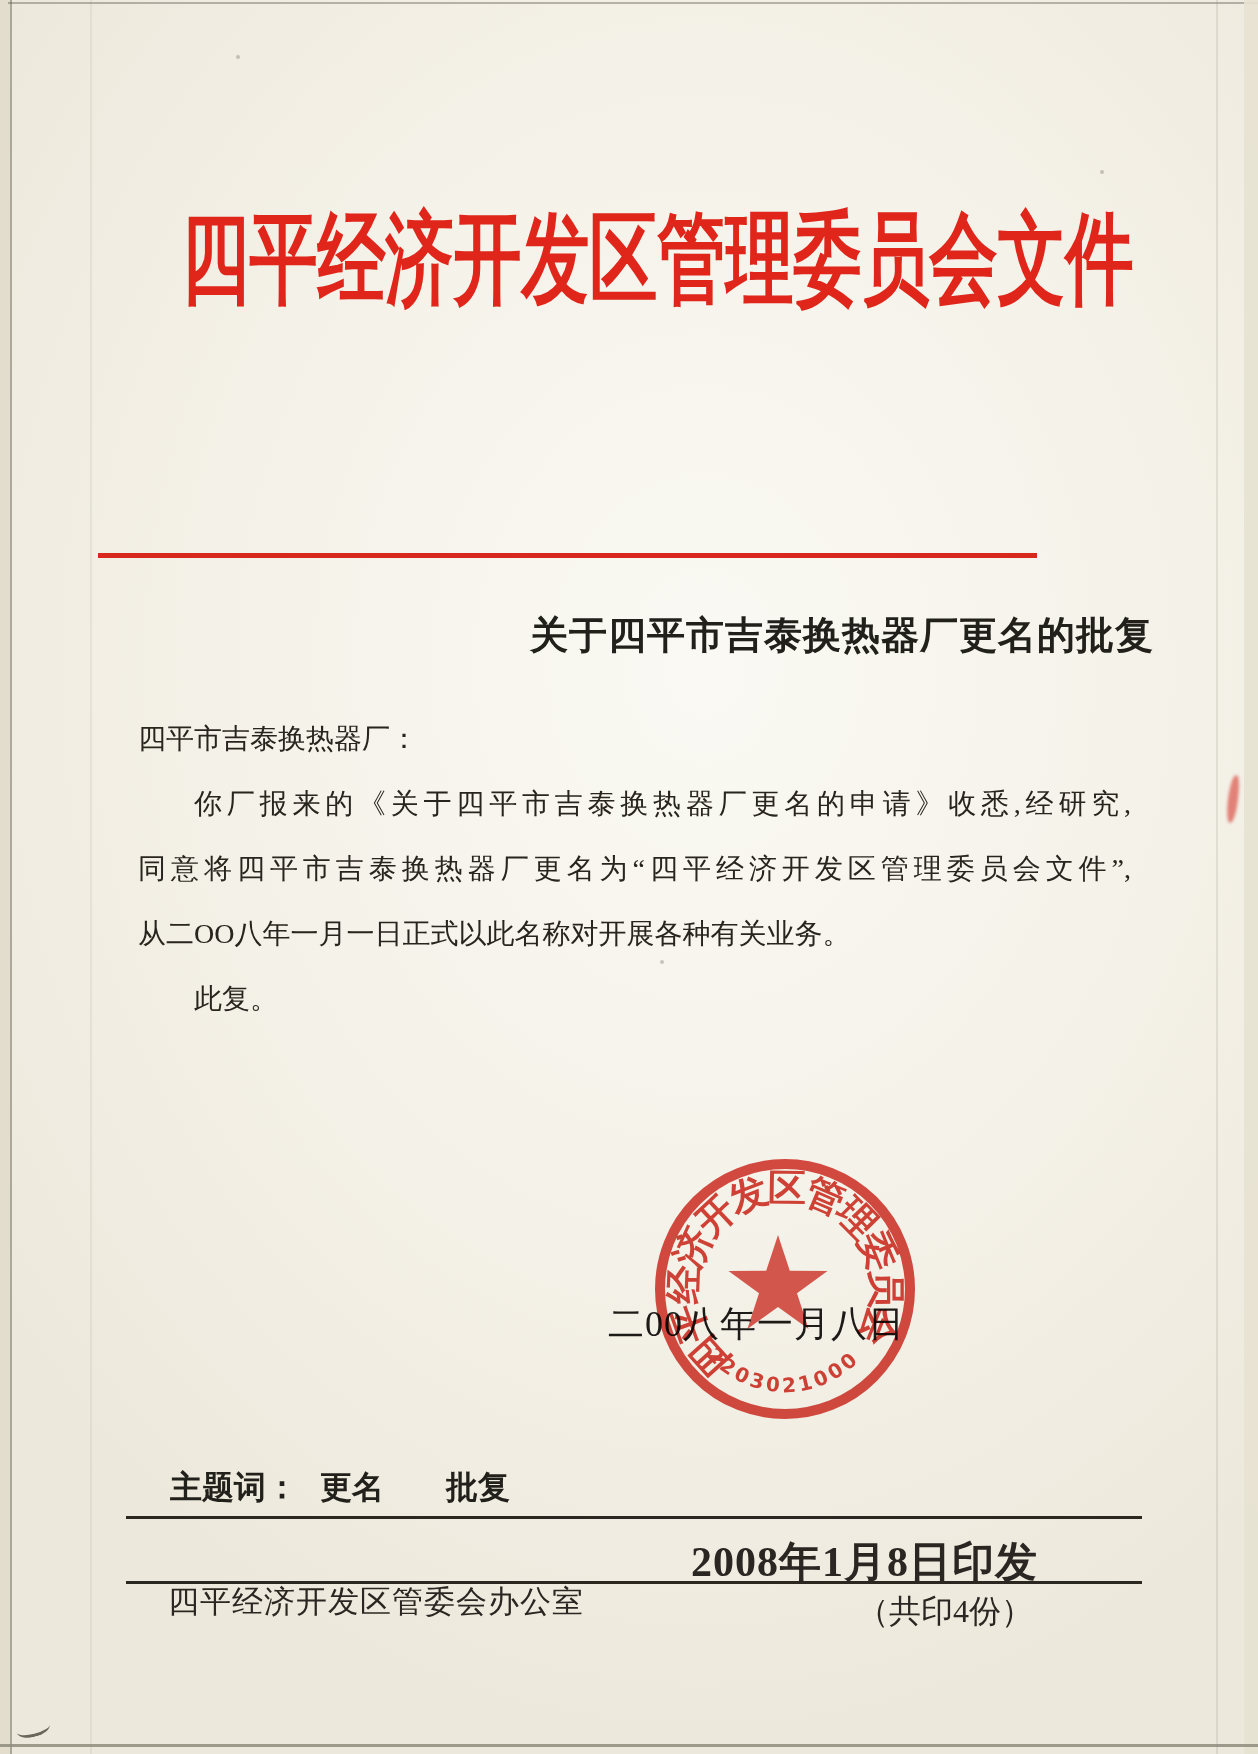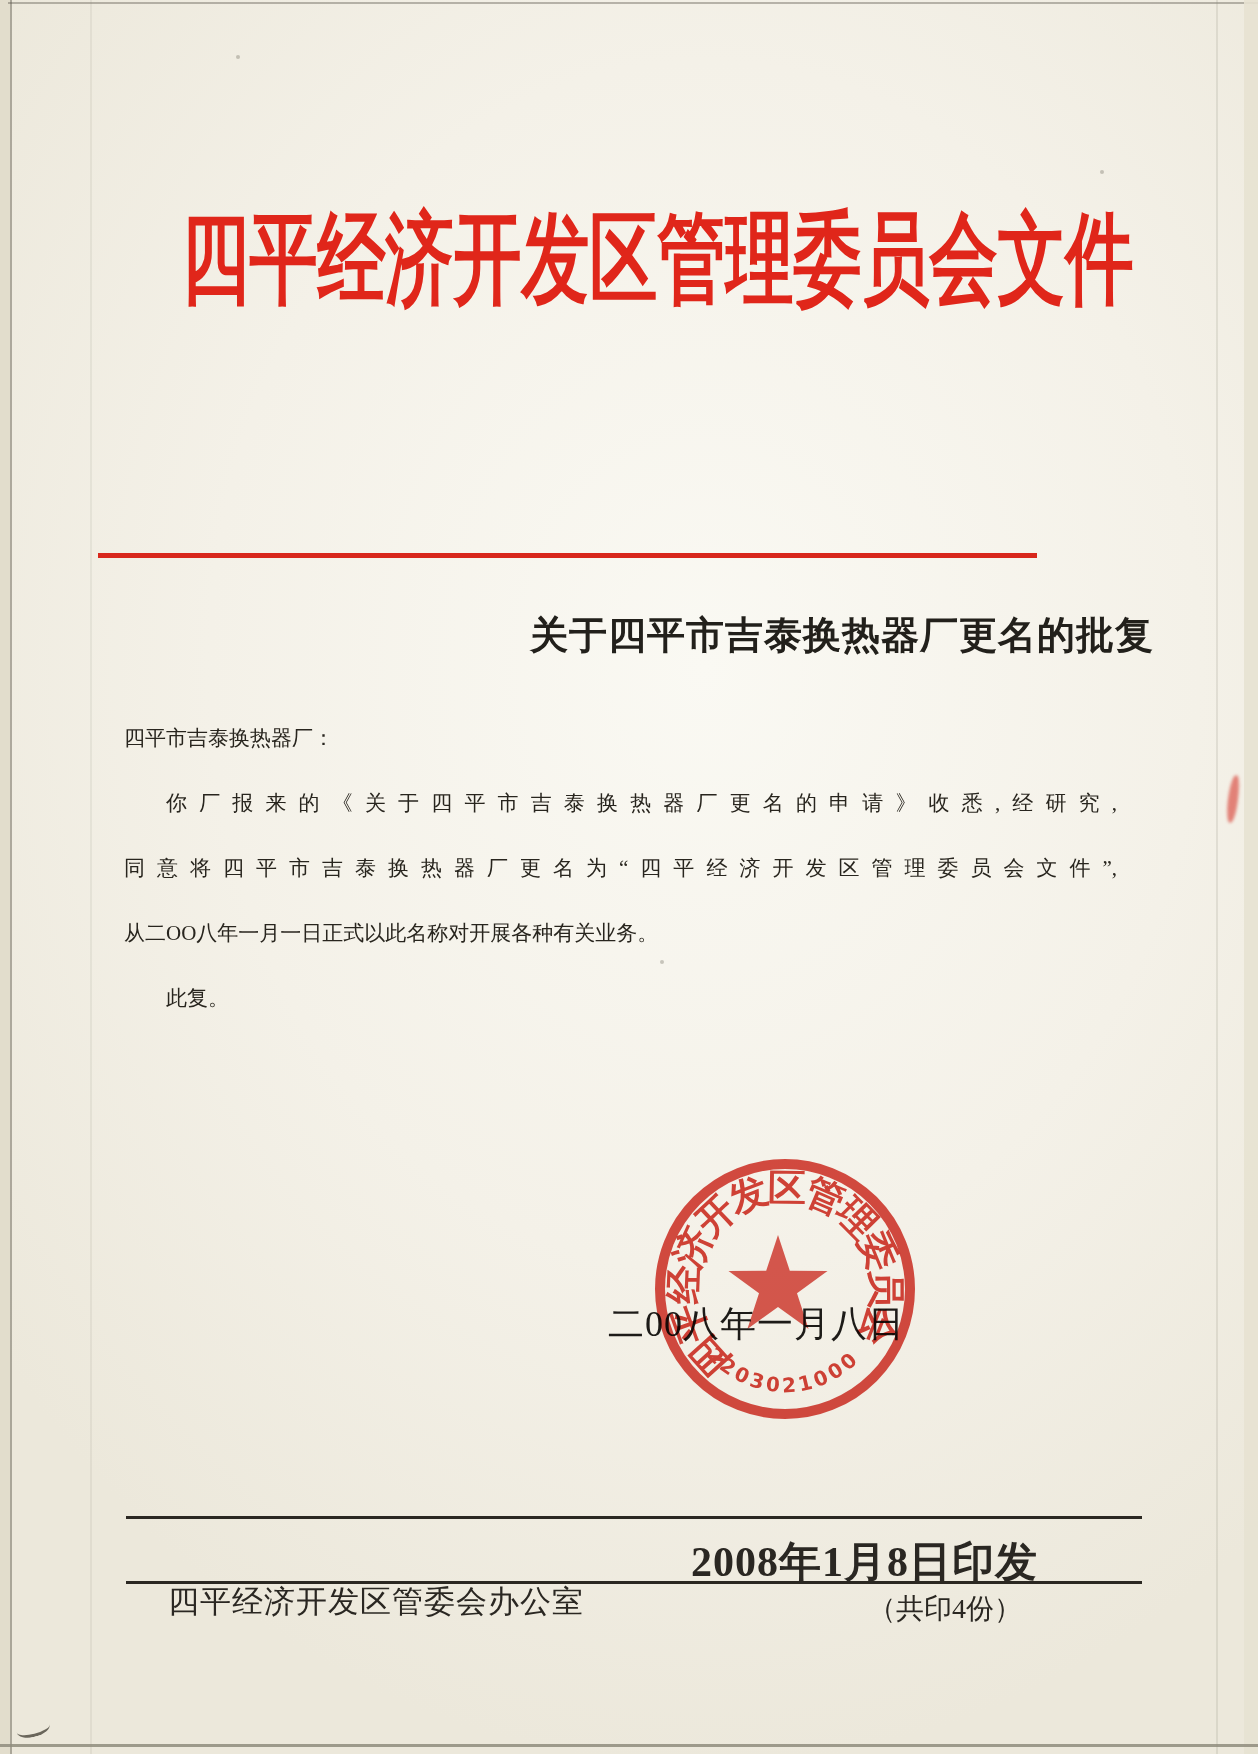--- a/index.html
+++ b/index.html
@@ -44,22 +44,22 @@
   .red-rule{position:absolute;left:98px;top:553px;width:939px;height:5px;background:#d8271c;}
 
   .doc-title{
     position:absolute;left:0;top:610px;width:1154px;
     text-align:right;font-size:38px;font-weight:700;color:#22201b;
     font-family:"Liberation Sans","DejaVu Sans",sans-serif;
     letter-spacing:1px;
   }
 
   .body-block{
-    position:absolute;left:124px;top:706px;width:993px;
-    font-size:21px;line-height:65px;color:#28251e;
+    position:absolute;left:138px;top:706px;width:993px;
+    font-size:28px;line-height:65px;color:#28251e;
   }
   .body-line{width:100%;}
   .ind{text-indent:2em;}
   .just{text-align:justify;text-align-last:justify;}
 
   .issue-date{
     position:absolute;left:608px;top:1300px;
     font-size:36px;color:#1d1b18;letter-spacing:1px;white-space:nowrap;
   }
 
@@ -83,21 +83,21 @@
   .footer-office{
     position:absolute;left:168px;top:1534px;
     font-size:31px;color:#2a2722;letter-spacing:1px;margin-top:47px;
   }
   .footer-printdate{
     position:absolute;right:220px;top:1534px;
     font-size:42px;color:#2a2722;letter-spacing:1px;font-weight:bold;
   }
   .copies-note{
     position:absolute;left:845px;top:1590px;width:200px;
-    text-align:center;font-size:28px;color:#2a2722;
+    text-align:center;font-size:32px;color:#2a2722;
   }
 </style>
 </head>
 <body>
 
 <div class="page">
 
   <div class="edge-strip-left"></div>
   <div class="edge-line-left"></div>
   <div class="edge-line-top"></div>
@@ -142,19 +142,24 @@
         <text transform="rotate(67.63636363636365) translate(0 -88)" text-anchor="middle" class="seal-char">委</text>
         <text transform="rotate(89.81818181818184) translate(0 -88)" text-anchor="middle" class="seal-char">员</text>
         <text transform="rotate(112.00000000000003) translate(0 -88)" text-anchor="middle" class="seal-char">会</text>
       </g>
     <path id="seal-serial-arc" d="M -80,65 A 103,103 0 0 0 80,65" fill="none"></path>
     <text class="seal-serial">
       <textPath href="#seal-serial-arc" startOffset="2">2203021000483</textPath>
     </text>
   </svg>
 
+  <div class="subject-row">
+    <span>主题词：</span>
+    <span class="subject-term-1">更名</span>
+    <span class="subject-term-2">批复</span>
+  </div>
   <div class="black-rule rule-1"></div>
   <div class="footer-office">四平经济开发区管委会办公室</div>
   <div class="footer-printdate">2008年1月8日印发</div>
   <div class="black-rule rule-2"></div>
   <div class="copies-note">（共印4份）</div>
 
 </div>
 
 </body></html>

